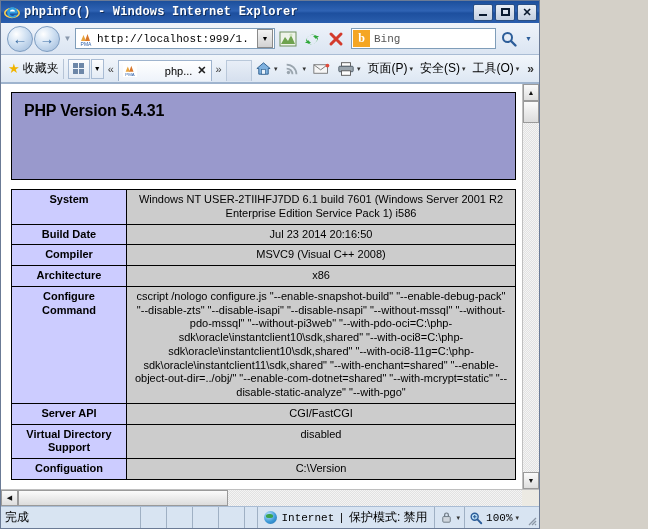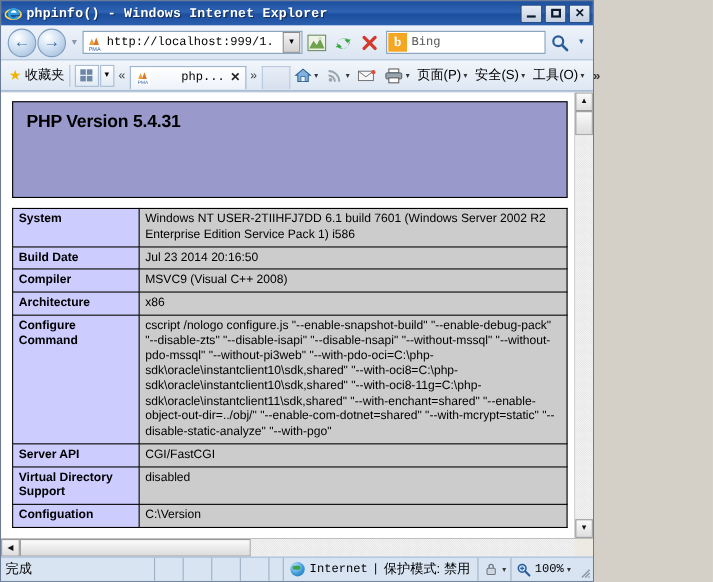--- a/index.html
+++ b/index.html
@@ -197,21 +197,21 @@
     height: 21px;
     background: linear-gradient(to bottom,#ffffff,#eef3fa);
     border: 1px solid #9fb4ce;
     border-bottom: none;
     display:flex; align-items:center; gap: 3px;
     padding: 0 4px;
     box-sizing: border-box;
     flex: 0 0 auto;
     margin-top: 3px;
   }
-  .tab-title { font-family:Liberation Mono, monospace; font-size: 11px; color:#000;padding-left:20px; }
+  .tab-title { font-family:Liberation Sans, sans-serif; font-size: 11px; color:#000;padding-left:20px; }
   .tab-close { font-size: 11px; font-weight: bold; color: #222; margin-left: 2px; }
   .tab-empty {
     width: 26px; height: 21px; border:1px solid #b9c8da; border-bottom:none;
     background: linear-gradient(to bottom,#e8eef7,#d6e0ee);
     box-sizing:border-box; margin-top:3px; flex:0 0 auto;
   }
   .cmd-right { margin-left: auto; display:flex; align-items:center; gap:1px; padding-right: 2px;}
   .cmd-item { display:flex; align-items:center; gap:2px; padding: 0 3px; height: 22px; }
   .cmd-caret { font-size: 7px; color: #333; }
   .dbl-chev { font-size: 12px; color:#333; padding-left: 4px; font-weight: bold;}
@@ -250,20 +250,21 @@
   .php-logo {
     position: absolute;
     right: 10px; top: 11px;
     width: 128px; height: 68px;
   }
   .info-table {
     border-collapse: collapse;
     width: 100%;
     table-layout: fixed;
     font-size: 11px;
+    text-align: center;
   }
   .info-table td {
     border: 1px solid #000000;
     padding: 3px 5px;
     vertical-align: top;
     line-height: 1.25;
     word-wrap: break-word;
     overflow-wrap: break-word;
   }
   .info-table td.k {
@@ -567,21 +568,21 @@
     <div class="page">
 
       <div class="php-banner">
         <div class="php-version">PHP Version 5.4.31</div>
       </div>
 
       <table class="info-table">
         <tbody>
           <tr>
             <td class="k">System</td>
-            <td class="v">Windows NT USER-2TIIHFJ7DD 6.1 build 7601 (Windows Server 2002 R2 Enterprise Edition Service Pack 1) i586</td>
+            <td class="v">Windows NT USER-2TIIHFJ7DD 6.1 build 7601 (Windows Server 2001 R2 Enterprise Edition Service Pack 1) i586</td>
           </tr>
           <tr>
             <td class="k">Build Date</td>
             <td class="v">Jul 23 2014 20:16:50</td>
           </tr>
           <tr>
             <td class="k">Compiler</td>
             <td class="v">MSVC9 (Visual C++ 2008)</td>
           </tr>
           <tr>

